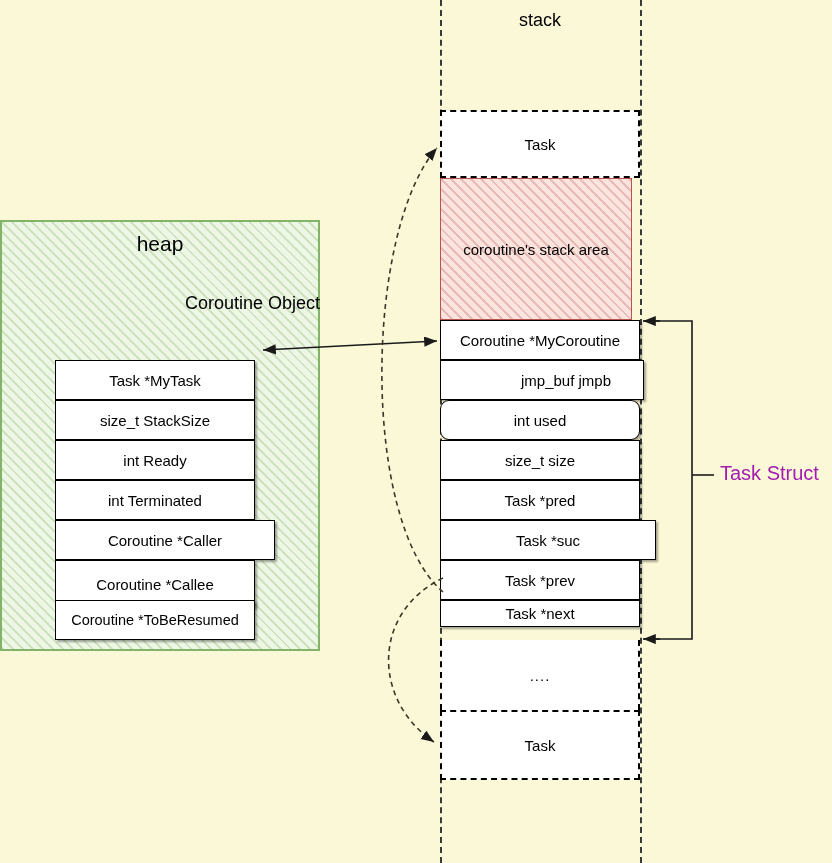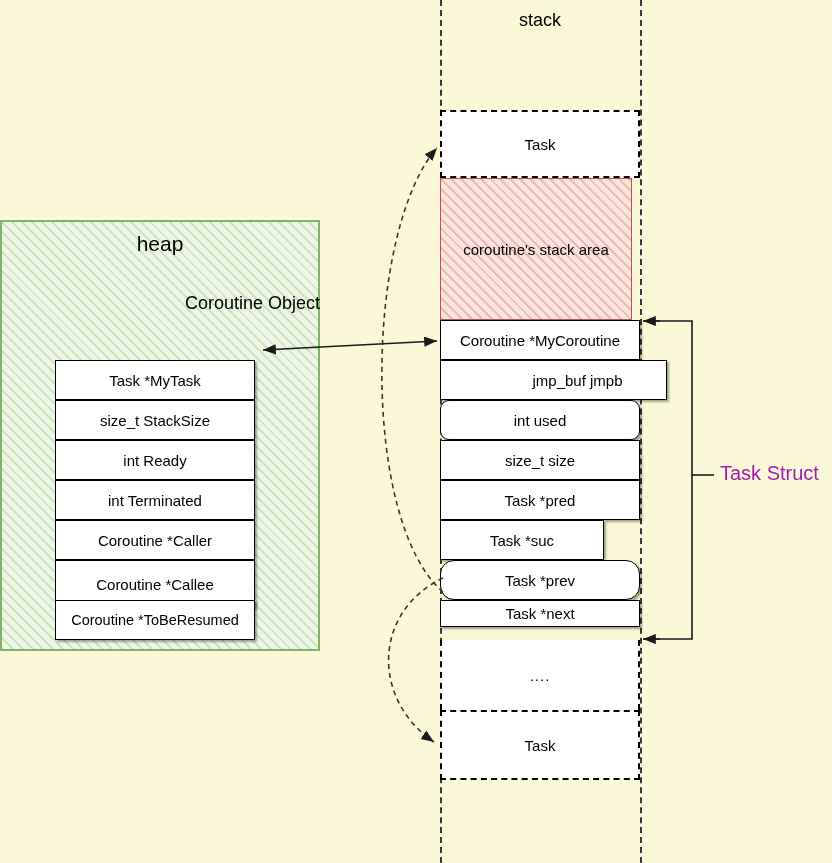--- a/index.html
+++ b/index.html
@@ -145,36 +145,36 @@
   </div>
 
   <div class="abs coroutine-stack-area" style="left:440px; top:178px; width:192px; height:142px;">
     <span>coroutine's stack area</span>
   </div>
 
   <div class="abs struct" style="left:440px; top:320px; width:200px; height:320px;">
     <div class="struct-row" style="left:0px; top:0px;   width:200px; height:40px;">
         <span>Coroutine *MyCoroutine</span>
       </div>
-    <div class="struct-row" style="left:0px; top:40px;  width:227px; height:40px;padding-left:48px;">
+    <div class="struct-row" style="left:0px; top:40px;  width:204px; height:40px;padding-left:48px;">
         <span>jmp_buf jmpb</span>
       </div>
     <div class="struct-row" style="left:0px; top:80px;  width:200px; height:40px;border-radius:9px;">
         <span>int used</span>
       </div>
     <div class="struct-row" style="left:0px; top:120px; width:200px; height:40px;">
         <span>size_t size</span>
       </div>
     <div class="struct-row" style="left:0px; top:160px; width:200px; height:40px;">
         <span>Task *pred</span>
       </div>
-    <div class="struct-row" style="left:0px; top:200px; width:164px; height:40px;">
+    <div class="struct-row" style="left:0px; top:200px; width:216px; height:40px;">
         <span>Task *suc</span>
       </div>
-    <div class="struct-row" style="left:0px; top:240px; width:200px; height:40px;border-radius:14px;">
+    <div class="struct-row" style="left:0px; top:240px; width:200px; height:40px;">
         <span>Task *prev</span>
       </div>
     <div class="struct-row" style="left:0px; top:280px; width:200px; height:27px;">
         <span>Task *next</span>
       </div>
   </div>
 
   <div class="abs dots-block" style="left:440px; top:640px; width:200px; height:70px;">
     <span>....</span>
   </div>
@@ -193,21 +193,21 @@
       </div>
     <div class="struct-row" style="left:0px; top:40px;  width:200px; height:40px;">
         <span>size_t StackSize</span>
       </div>
     <div class="struct-row" style="left:0px; top:80px;  width:200px; height:40px;">
         <span>int Ready</span>
       </div>
     <div class="struct-row" style="left:0px; top:120px; width:200px; height:40px;">
         <span>int Terminated</span>
       </div>
-    <div class="struct-row" style="left:0px; top:160px; width:200px; height:40px;">
+    <div class="struct-row" style="left:0px; top:160px; width:220px; height:40px;">
         <span>Coroutine *Caller</span>
       </div>
     <div class="struct-row" style="left:0px; top:200px; width:200px; height:48px;">
         <span>Coroutine *Callee</span>
       </div>
     <div class="struct-row" style="left:0px; top:240px; width:200px; height:40px; font-size:14.5px;">
         <span>Coroutine *ToBeResumed</span>
       </div>
   </div>
 

